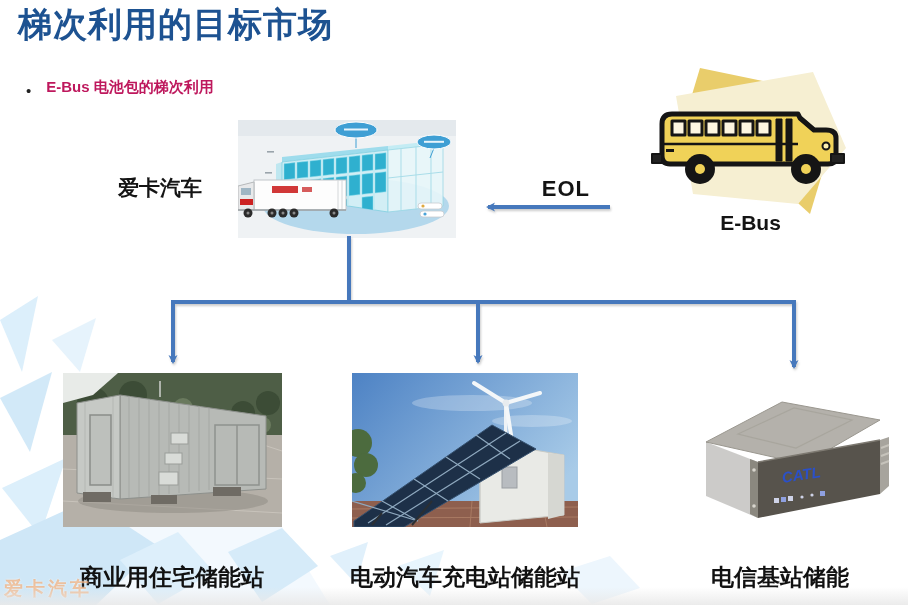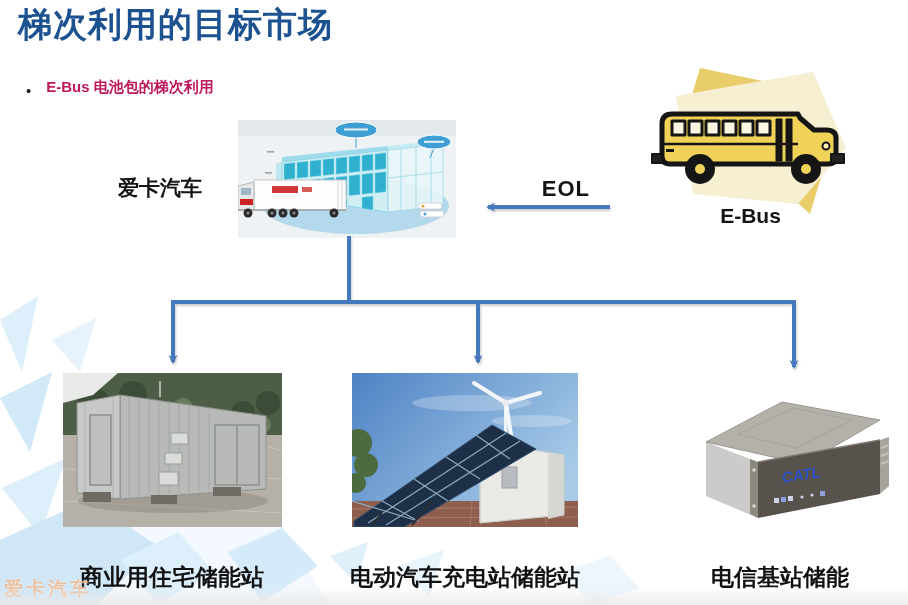--- a/index.html
+++ b/index.html
@@ -5,21 +5,21 @@
   html,body{margin:0;padding:0;background:#888;}
   .slide{position:relative;width:908px;height:605px;background:#ffffff;overflow:hidden;
          font-family:"Liberation Sans","DejaVu Sans",sans-serif;}
   .abs{position:absolute;}
   .title{left:18px;top:2px;font-size:34px;font-weight:900;color:#1d5291;letter-spacing:1px;margin:0;}
   .bullet-row{left:26px;top:78px;display:flex;align-items:flex-start;}
   .bullet-dot{font-size:15px;color:#222;margin-top:4px;}
   .bullet-text{margin-left:15px;font-size:15px;font-weight:bold;color:#be185d;}
   .storage-label{left:118px;top:174px;font-size:21px;font-weight:bold;color:#141414;}
   .eol-label{left:500px;top:176px;width:90px;text-align:right;font-size:22px;font-weight:bold;color:#141414;letter-spacing:1px;}
-  .ebus-label{left:648px;top:204px;width:205px;text-align:center;font-size:21px;font-weight:bold;color:#141414;}
+  .ebus-label{left:648px;top:211px;width:205px;text-align:center;font-size:21px;font-weight:bold;color:#141414;}
   .market-label{top:542px;text-align:center;font-size:23px;font-weight:bold;color:#111;margin-top:20px;}
   .ml-left{left:56px;width:232px;}
   .ml-center{left:350px;width:230px;}
   .ml-right{left:678px;width:204px;}
   .watermark{left:4px;top:576px;font-size:19px;font-weight:bold;letter-spacing:3px;
              color:rgba(233,148,82,0.55);text-shadow:0 0 2px rgba(255,255,255,0.9);}
   .bottom-fade{left:0;bottom:0;width:908px;height:18px;
                background:linear-gradient(to bottom,rgba(236,236,236,0),rgba(233,233,233,0.9));}
   svg{display:block;}
   .shadowed{filter:drop-shadow(1.5px 2px 1px rgba(110,110,110,0.35));}

